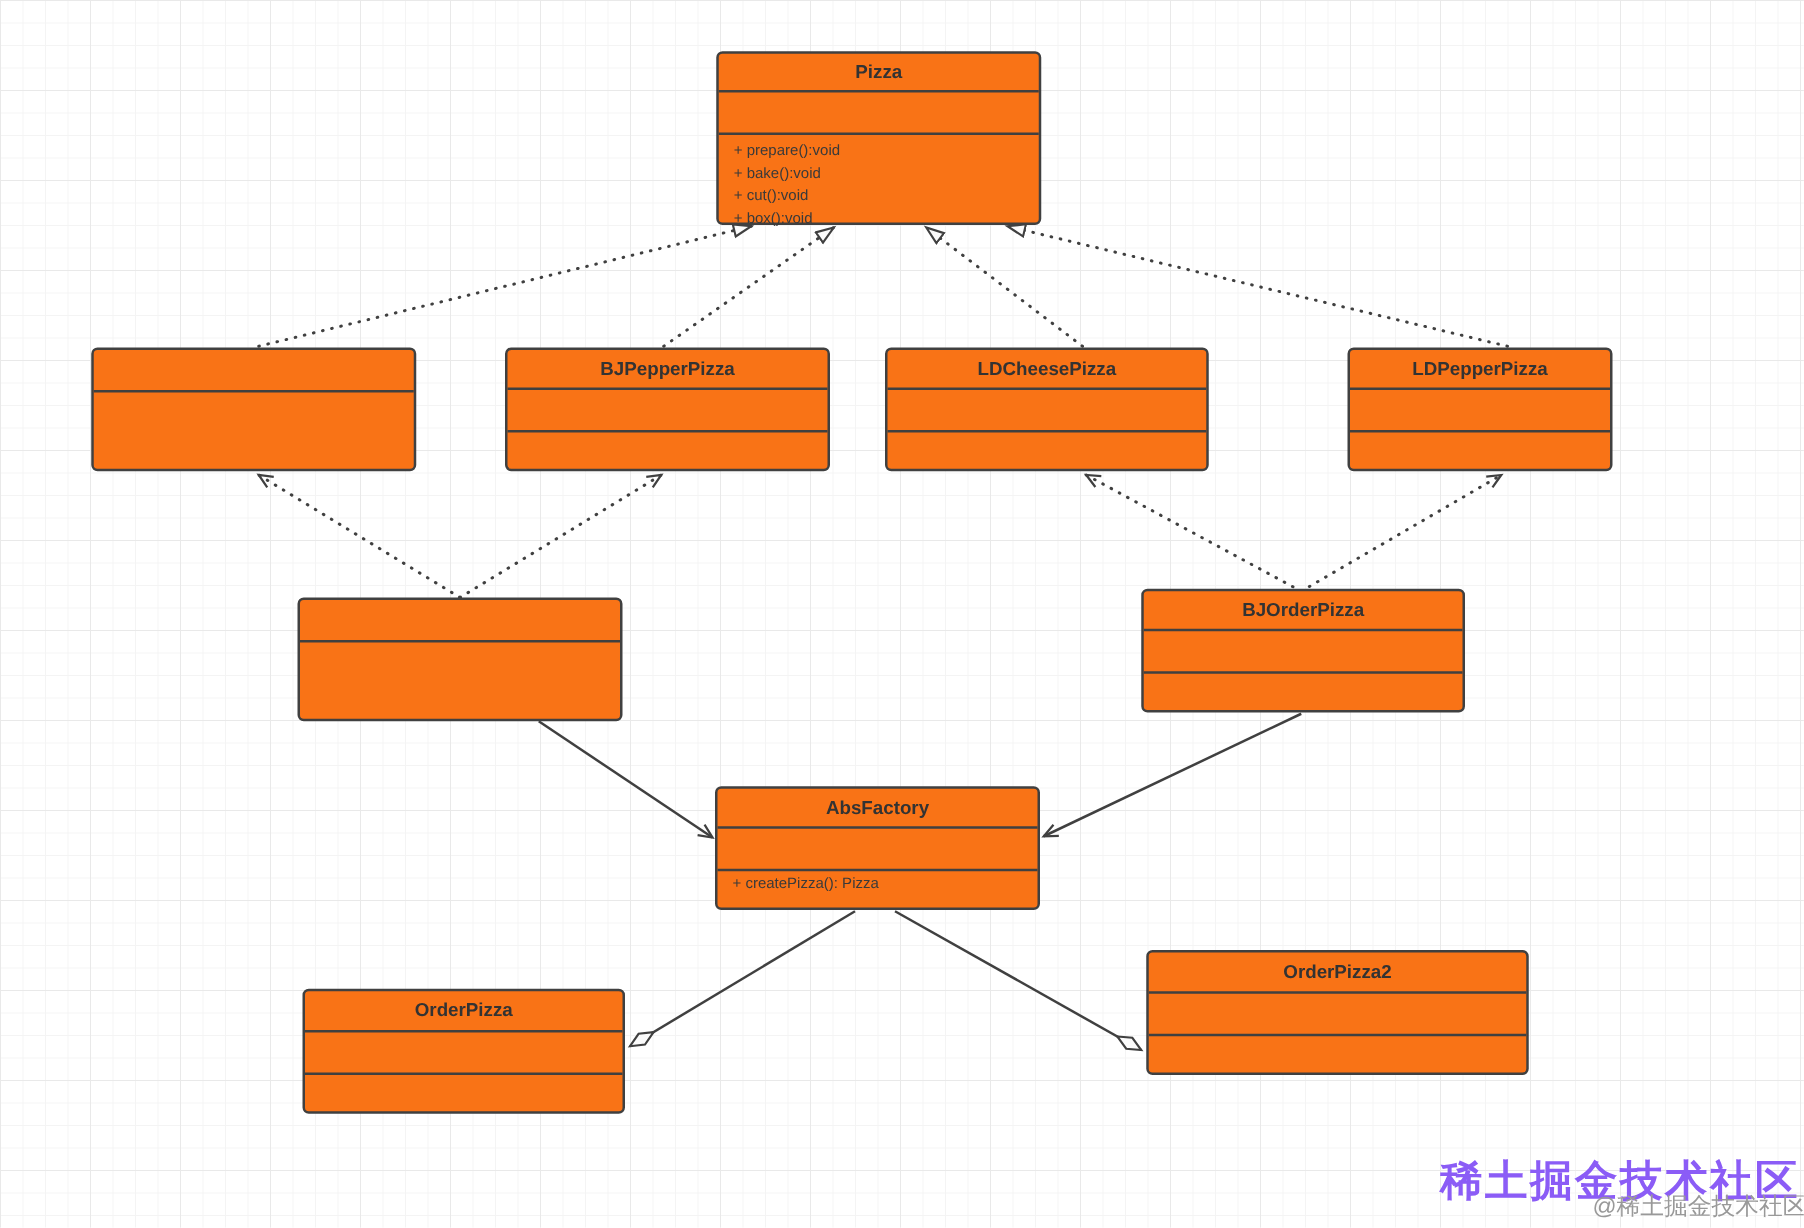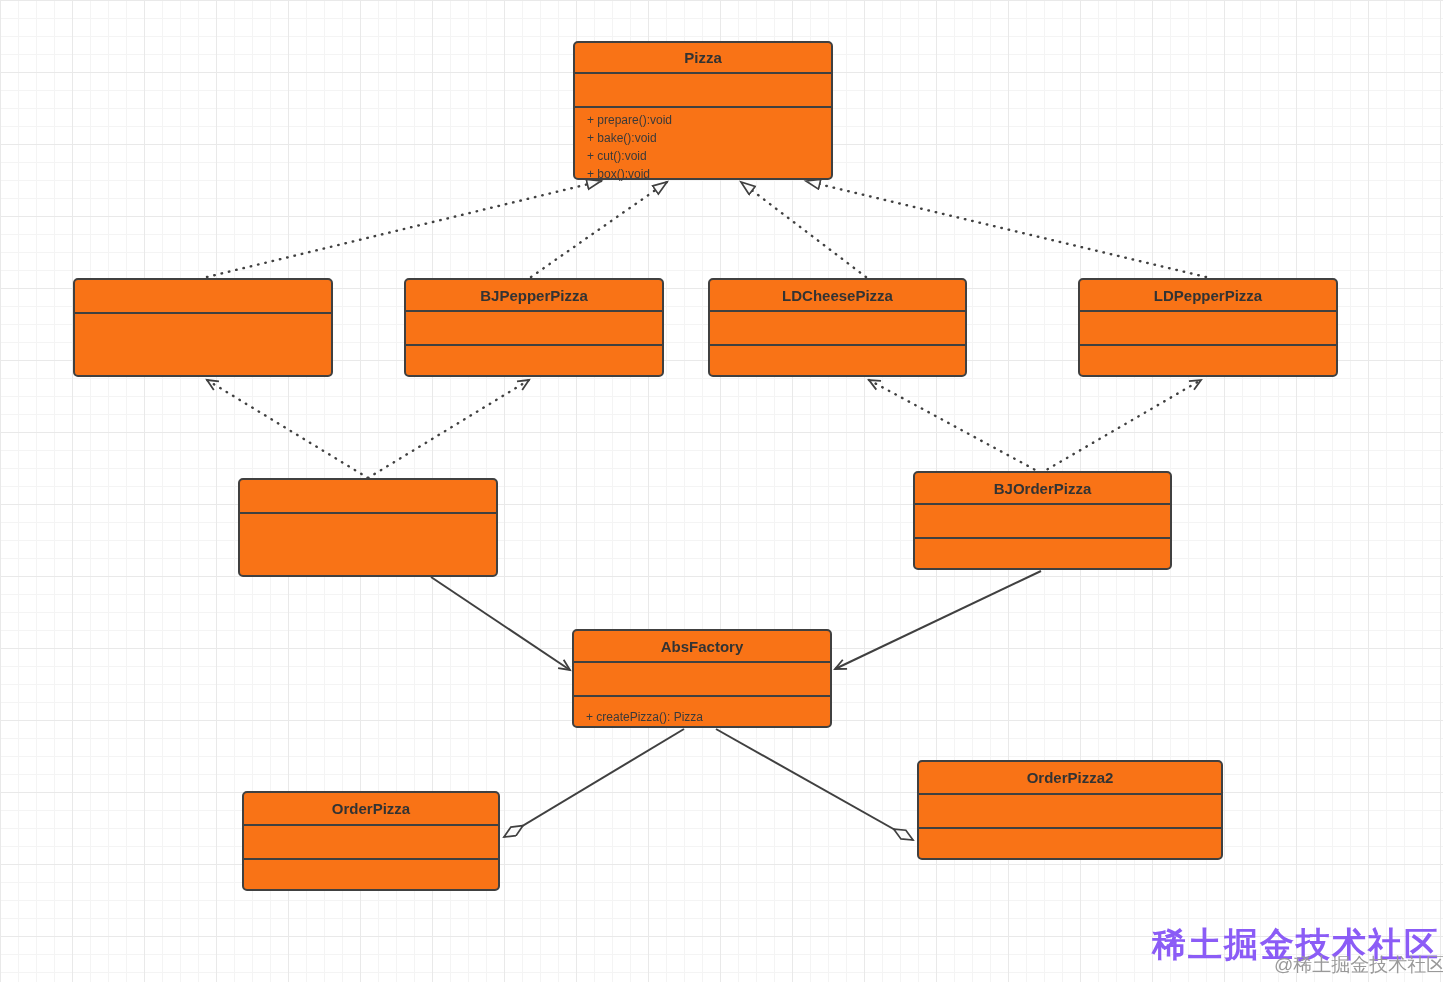--- a/index.html
+++ b/index.html
@@ -25,21 +25,21 @@
     border-bottom:2px solid #404040;
     font-weight:700;font-size:15px;color:#333333;
     display:flex;align-items:center;justify-content:center;
     flex:0 0 auto;
   }
   .uml-attrs{border-bottom:2px solid #404040;flex:0 0 auto;}
   .uml-methods{flex:1 1 auto;padding:3px 0 0 12px;}
   .uml-methods .m{
     font-size:12px;line-height:18px;color:#3a3a3a;white-space:nowrap;
   }
-  .uml-methods.centered{display:flex;align-items:flex-end;padding:0 4px 0 12px;}
+  .uml-methods.centered{display:flex;align-items:flex-start;padding:0 4px 0 12px;}
   .wm-white{
     position:absolute;z-index:3;left:1152px;top:922px;width:280px;
     font-weight:700;font-size:34px;letter-spacing:2px;color:#8b5cf6;
     white-space:nowrap;
   }
   .wm-gray{
     position:absolute;z-index:4;left:1274px;top:952px;
     font-size:19px;color:#999999;white-space:nowrap;
   }
 </style>
@@ -97,21 +97,21 @@
   <div class="uml-attrs" style="height:32px"></div>
   <div class="uml-methods"></div>
 </div>
 
 <div class="uml-class" style="left:708px;top:278px;width:259px;height:99px">
   <div class="uml-title" style="height:30px">LDCheesePizza</div>
   <div class="uml-attrs" style="height:32px"></div>
   <div class="uml-methods"></div>
 </div>
 
-<div class="uml-class" style="left:1078px;top:278px;width:260px;height:99px">
+<div class="uml-class" style="left:1078px;top:278px;width:212px;height:99px">
   <div class="uml-title" style="height:30px">LDPepperPizza</div>
   <div class="uml-attrs" style="height:32px"></div>
   <div class="uml-methods"></div>
 </div>
 
 <div class="uml-class" style="left:238px;top:478px;width:260px;height:99px">
   <div class="uml-attrs" style="height:32px"></div>
   <div class="uml-methods"></div>
 </div>
 

